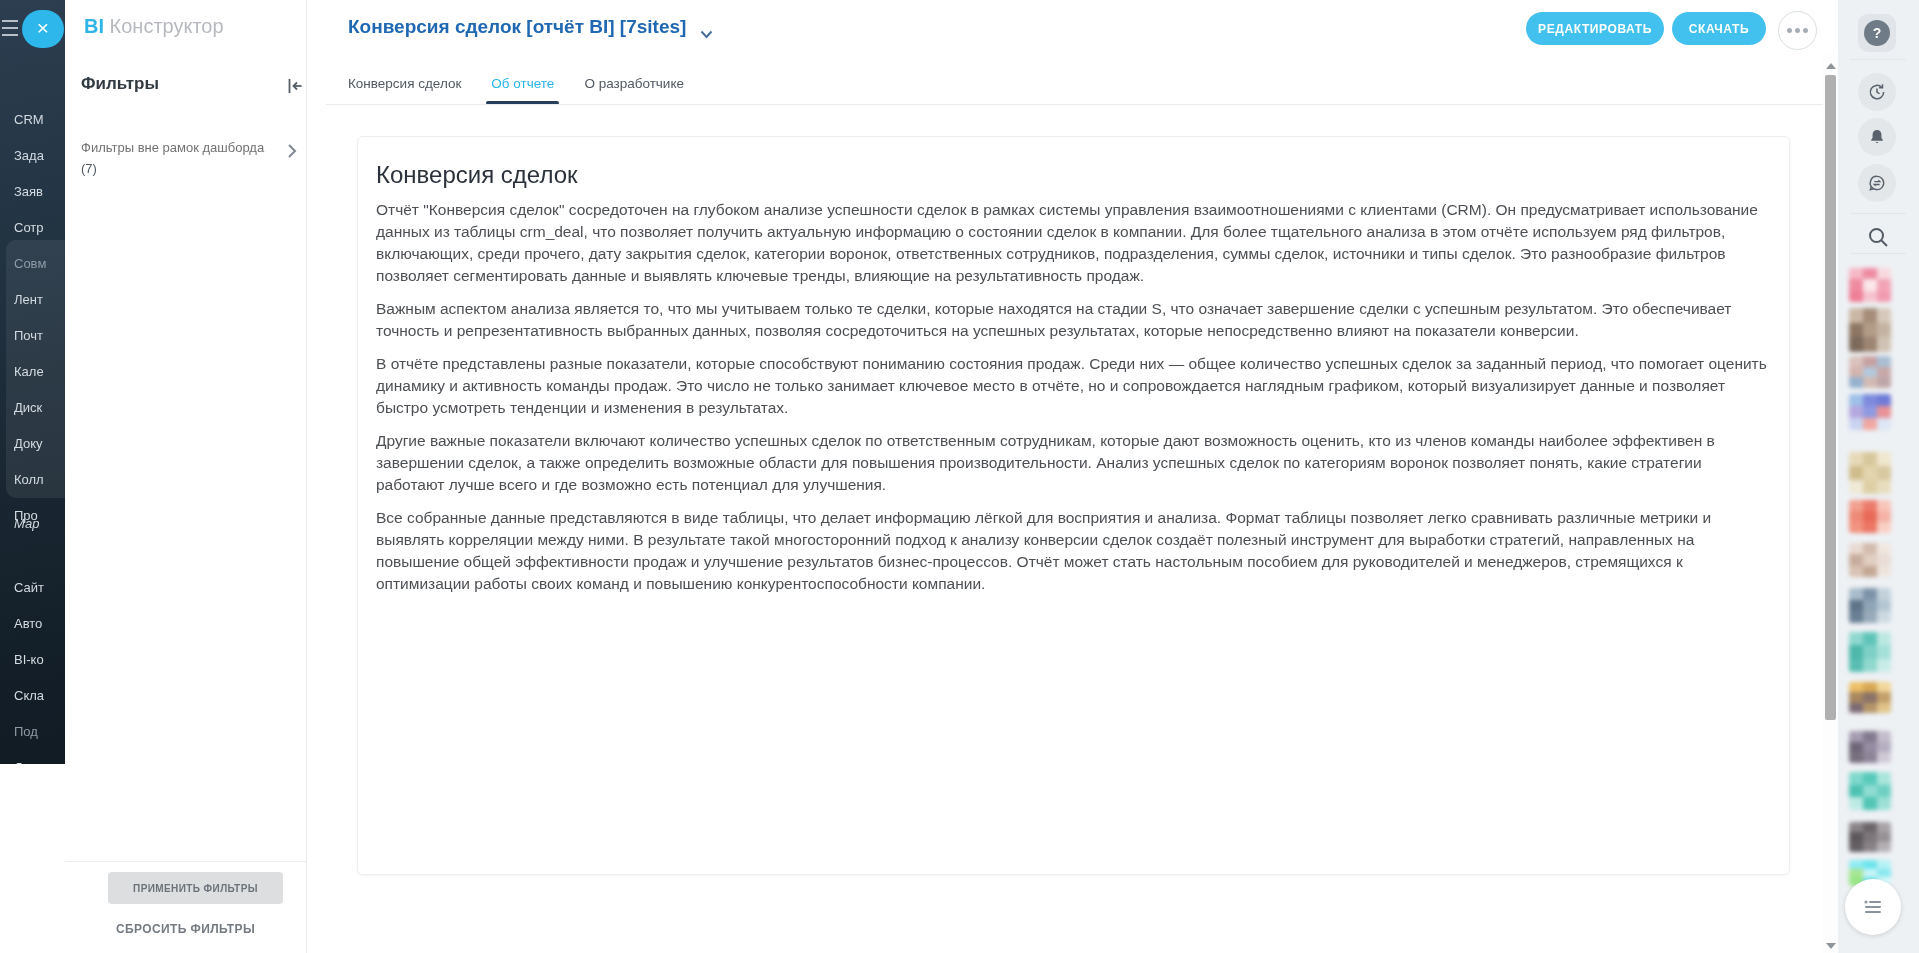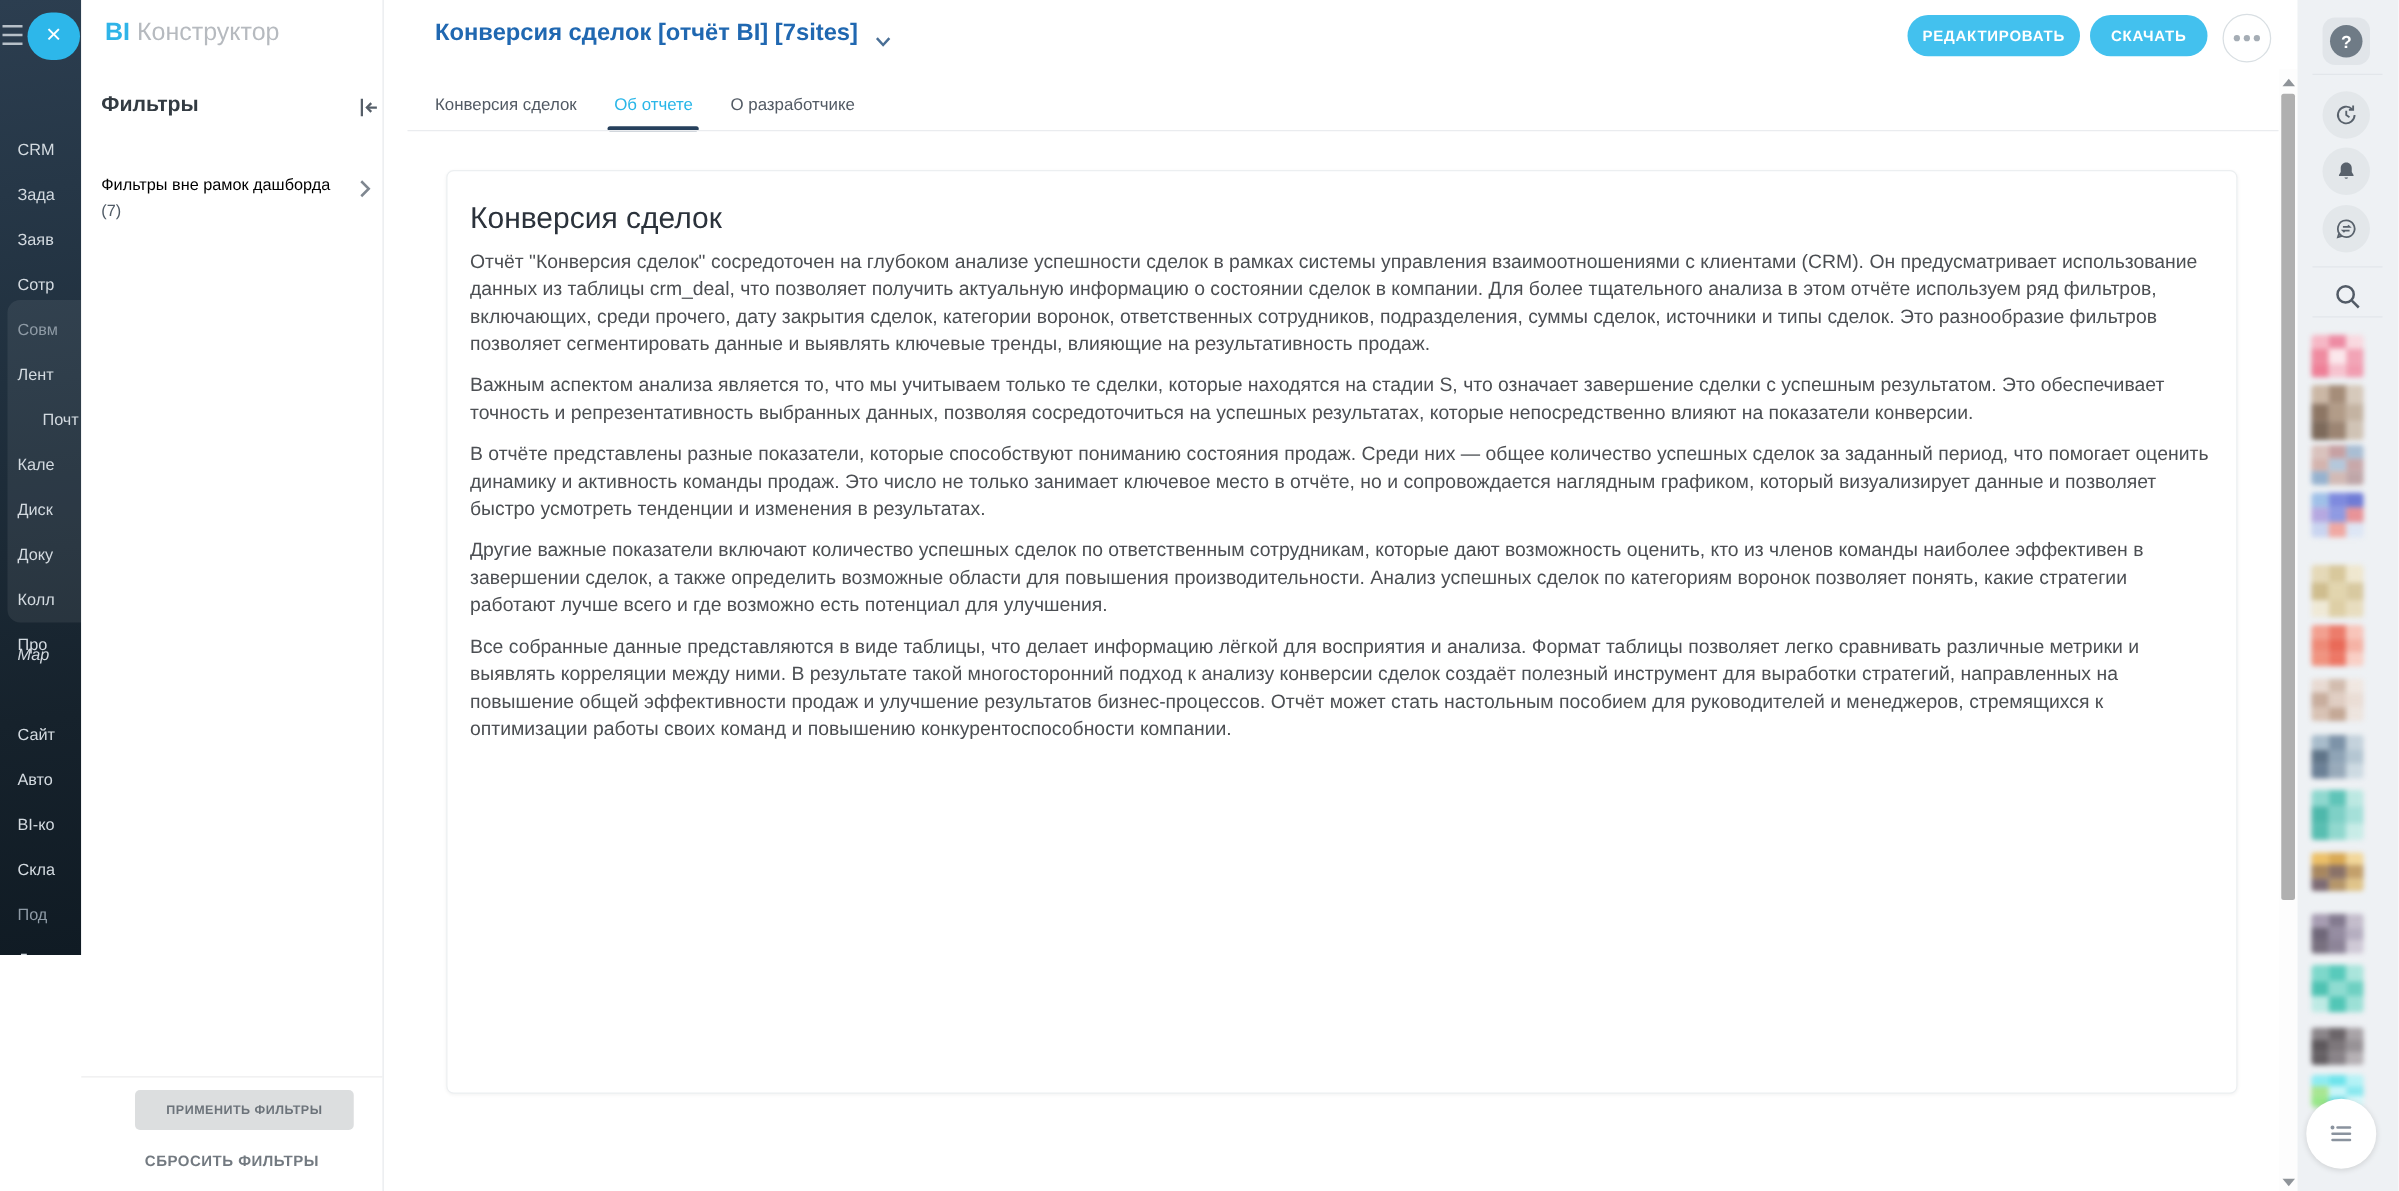--- a/index.html
+++ b/index.html
@@ -29,21 +29,21 @@
   
   .filter-panel {
     position:absolute; left:65px; top:0; width:242px; height:953px;
     background:#ffffff; border-right:1px solid #e7eaed; z-index:2;
   }
   .logo { position:absolute; left:19px; top:15px; font-size:20px; white-space:nowrap; }
   .logo .bi { color:#2fb4e8; font-weight:bold; }
   .logo .rest { color:#b6babf; }
   .filters-title { position:absolute; left:16px; top:74px; font-size:17px; font-weight:bold; color:#333b42; }
   .collapse-btn { position:absolute; left:220px; top:76px; width:20px; height:20px; cursor:pointer; }
-  .filter-row-label { position:absolute; left:16px; top:140px; font-size:13px; color:#000000; }
+  .filter-row-label { position:absolute; left:16px; top:140px; font-size:13px; color:#737373; }
   .filter-row-count { position:absolute; left:16px; top:161px; font-size:13px; color:#4f5a65; }
   .filter-row-chevron { position:absolute; left:222px; top:143px; width:12px; height:16px; cursor:pointer; }
   .filter-footer-line { position:absolute; left:0; right:0; top:861px; border-top:1px solid #ededee; }
   .apply-btn {
     position:absolute; left:43px; top:872px; width:175px; height:32px;
     background:#dcdedf; border:none; border-radius:4px; color:#6c737a;
     font-size:10px; font-weight:bold; letter-spacing:0.4px; cursor:pointer;
     font-family:"Liberation Sans", sans-serif;
   }
   .reset-btn {
@@ -132,21 +132,21 @@
       <span></span>
       <span></span>
     </div>
   <nav id="sidebar-items">
       <div class="nav-item" style="top: 112px;">CRM</div>
       <div class="nav-item" style="top: 148px;">Зада</div>
       <div class="nav-item" style="top: 184px; text-align: center;">Заяв</div>
       <div class="nav-item" style="top: 220px;">Сотр</div>
       <div class="nav-item dim" style="top: 256px;">Совм</div>
       <div class="nav-item" style="top: 292px;">Лент</div>
-      <div class="nav-item" style="top: 328px; margin-left: 20px;">Почт</div>
+      <div class="nav-item" style="top: 328px;">Почт</div>
       <div class="nav-item" style="top: 364px;">Кале</div>
       <div class="nav-item" style="top: 400px;">Диск</div>
       <div class="nav-item" style="top: 436px;">Доку</div>
       <div class="nav-item" style="top: 472px;">Колл</div>
       <div class="nav-item" style="top: 508px;">Про</div>
       <div class="nav-item" style="top: 516px; font-style: italic;">Мар</div>
       <div class="nav-item" style="top: 580px;">Сайт</div>
       <div class="nav-item" style="top: 616px;">Авто</div>
       <div class="nav-item" style="top: 652px;">BI-ко</div>
       <div class="nav-item" style="top: 688px;">Скла</div>

